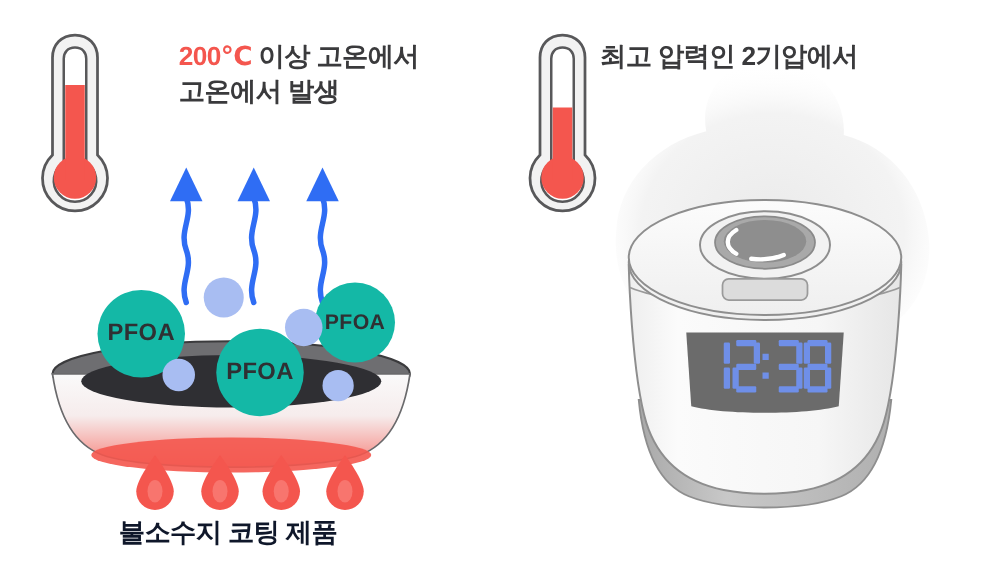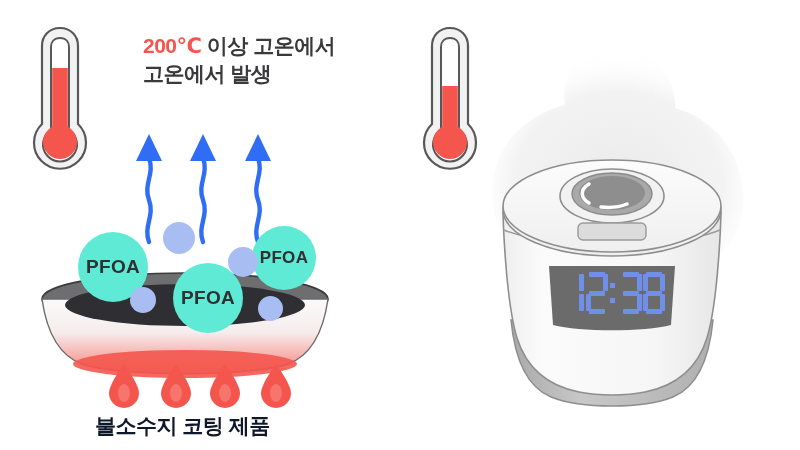--- a/index.html
+++ b/index.html
@@ -34,21 +34,21 @@
     color:#0f172a;
     letter-spacing:-0.5px;
     white-space:nowrap;
   }
   #label-pan{left:95px;top:412px;}
 
   
   .bubble{
     position:absolute;
     border-radius:50%;
-    background:#5eead4;
+    background:#14b8a6;
     display:flex;align-items:center;justify-content:center;
     color:#2f3033;
     font-weight:bold;
     letter-spacing:0.3px;
   }
   .bubble.plain{background:#a8bdf2;}
 
   
   .seg-display{
     position:absolute;
@@ -196,20 +196,21 @@
              C30 14 27 18 27 23
              L27 106
              A17 17 0 1 0 45 106
              L45 23
              C45 18 42 14 36 14 Z" fill="#ffffff" stroke="#58585a" stroke-width="2"></path>
     <circle cx="36" cy="118" r="17" fill="#f4564e"></circle>
     <rect x="28.2" y="62" width="15.6" height="58" fill="#f4564e"></rect>
   </svg>
 
   <div class="headline" id="headline-right">
+    <span class="ln dark">최고 압력인 2기압에서</span>
   </div>
 
   <svg class="abs" style="left:485px;top:148px;" width="255" height="270" viewBox="0 0 255 270">
     <defs>
       <linearGradient id="bodyG" x1="0" y1="0" x2="1" y2="0">
         <stop offset="0%" stop-color="#eeeeee"></stop>
         <stop offset="18%" stop-color="#fbfbfb"></stop>
         <stop offset="70%" stop-color="#f6f6f6"></stop>
         <stop offset="100%" stop-color="#e6e6e6"></stop>
       </linearGradient>

